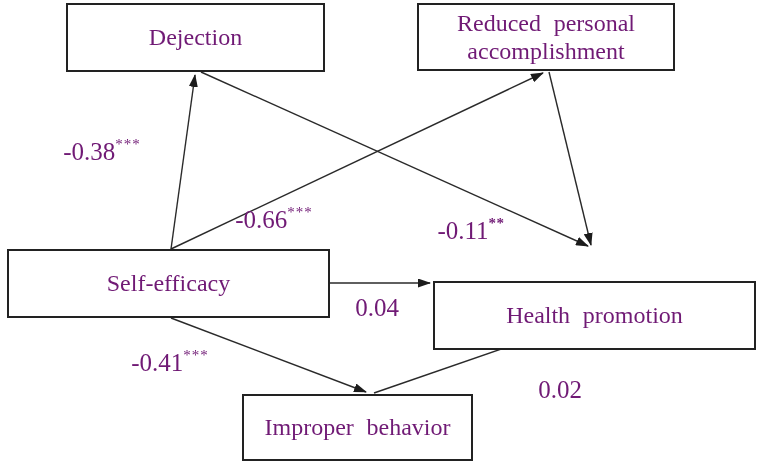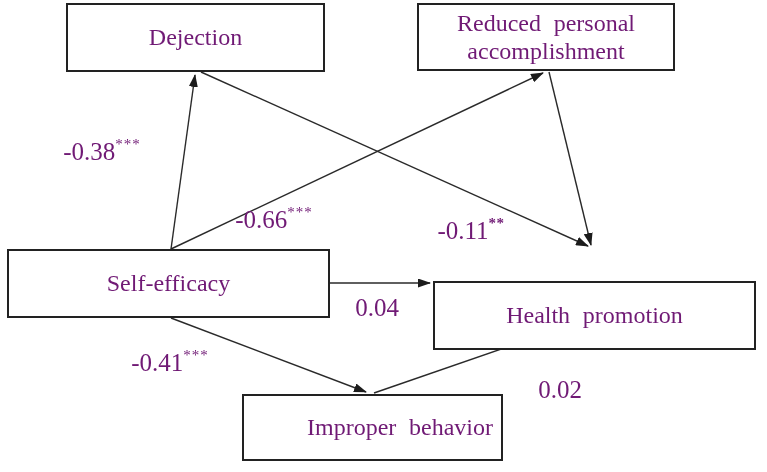--- a/index.html
+++ b/index.html
@@ -38,21 +38,21 @@
     text-align: center;
     font-size: 24px;
     line-height: 1.18;
     word-spacing: 0.28em;
     padding: 2px 8px;
   }
   .node-dejection            { left: 66px;  top: 3px;   width: 259px; height: 69px; }
   .node-rpa                  { left: 417px; top: 3px;   width: 258px; height: 68px; }
   .node-self-efficacy        { left: 7px;   top: 249px; width: 323px; height: 69px; text-align: right; }
   .node-health-promotion     { left: 433px; top: 249px; width: 323px; height: 69px; margin-top: 32px; }
-  .node-improper-behavior    { left: 242px; top: 394px; width: 261px; height: 67px; justify-content: flex-end; }
+  .node-improper-behavior    { left: 242px; top: 394px; width: 231px; height: 67px; }
   .coef {
     position: absolute;
     transform: translate(-50%, -50%);
     font-size: 25px;
     white-space: nowrap;
     line-height: 1;
   }
   .coef sup {
     font-size: 15px;
     line-height: 0;

